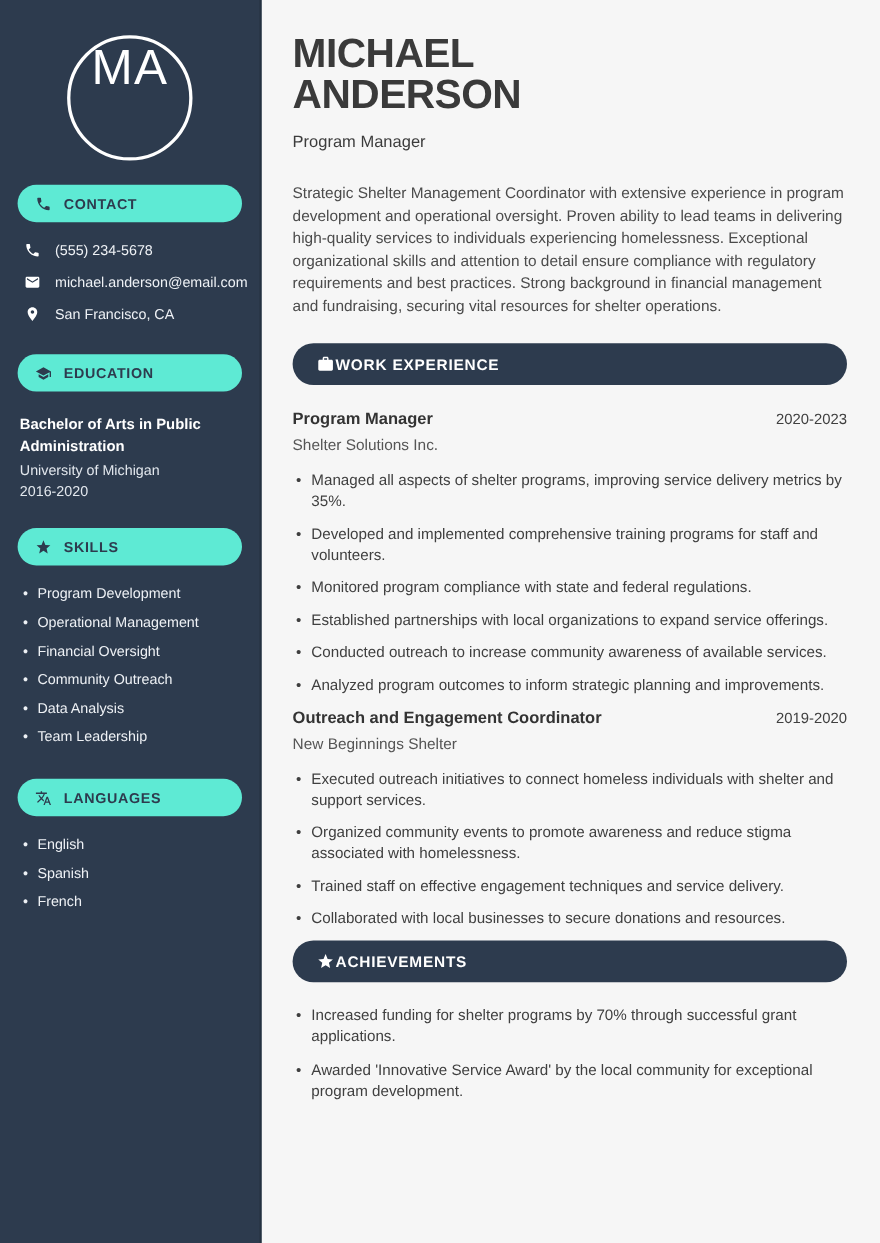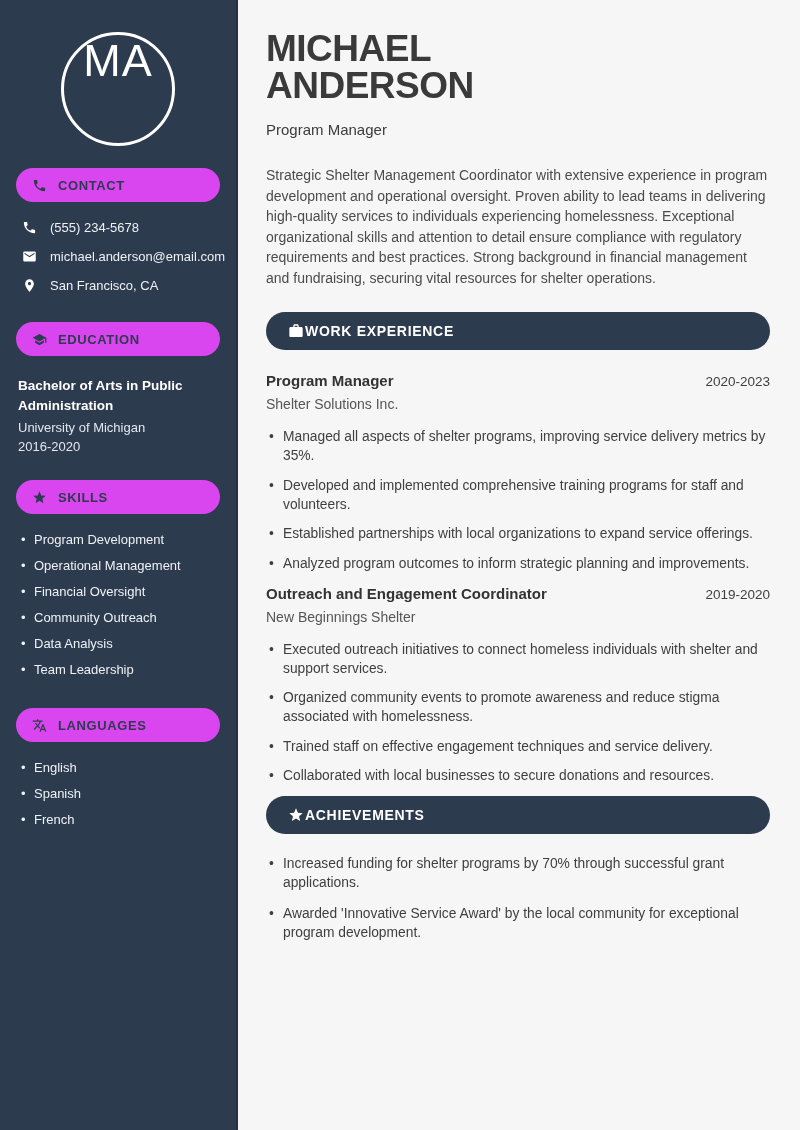--- a/index.html
+++ b/index.html
@@ -28,21 +28,21 @@
     border: 3px solid #ffffff;
     border-radius: 50%;
     display: flex; justify-content: center;
   }
   .avatar span {
     color: #ffffff;
     font-size: 45px;
     letter-spacing: 1px;
   }
   .pill-light {
-    background: #d946ef;
+    background: #5eead4;
     color: #2d3b4e;
     border-radius: 17px;
     height: 34px;
     display: flex; align-items: center; gap: 11px;
     padding: 0 16px;
     font-weight: bold;
     font-size: 13px;
     letter-spacing: 0.6px;
     margin-top: 22px;
   }
@@ -233,21 +233,23 @@
 
     <section>
       <div class="job-header">
         <span class="job-title">Program Manager</span>
         <span class="job-dates">2020-2023</span>
       </div>
       <div class="job-company">Shelter Solutions Inc.</div>
       <ul class="bullets">
         <li>Managed all aspects of shelter programs, improving service delivery metrics by 35%.</li>
         <li>Developed and implemented comprehensive training programs for staff and volunteers.</li>
+        <li>Monitored program compliance with state and federal regulations.</li>
         <li>Established partnerships with local organizations to expand service offerings.</li>
+        <li>Conducted outreach to increase community awareness of available services.</li>
         <li>Analyzed program outcomes to inform strategic planning and improvements.</li>
       </ul>
     </section>
 
     <section>
       <div class="job-header" style="margin-top:12px">
         <span class="job-title">Outreach and Engagement Coordinator</span>
         <span class="job-dates">2019-2020</span>
       </div>
       <div class="job-company">New Beginnings Shelter</div>

